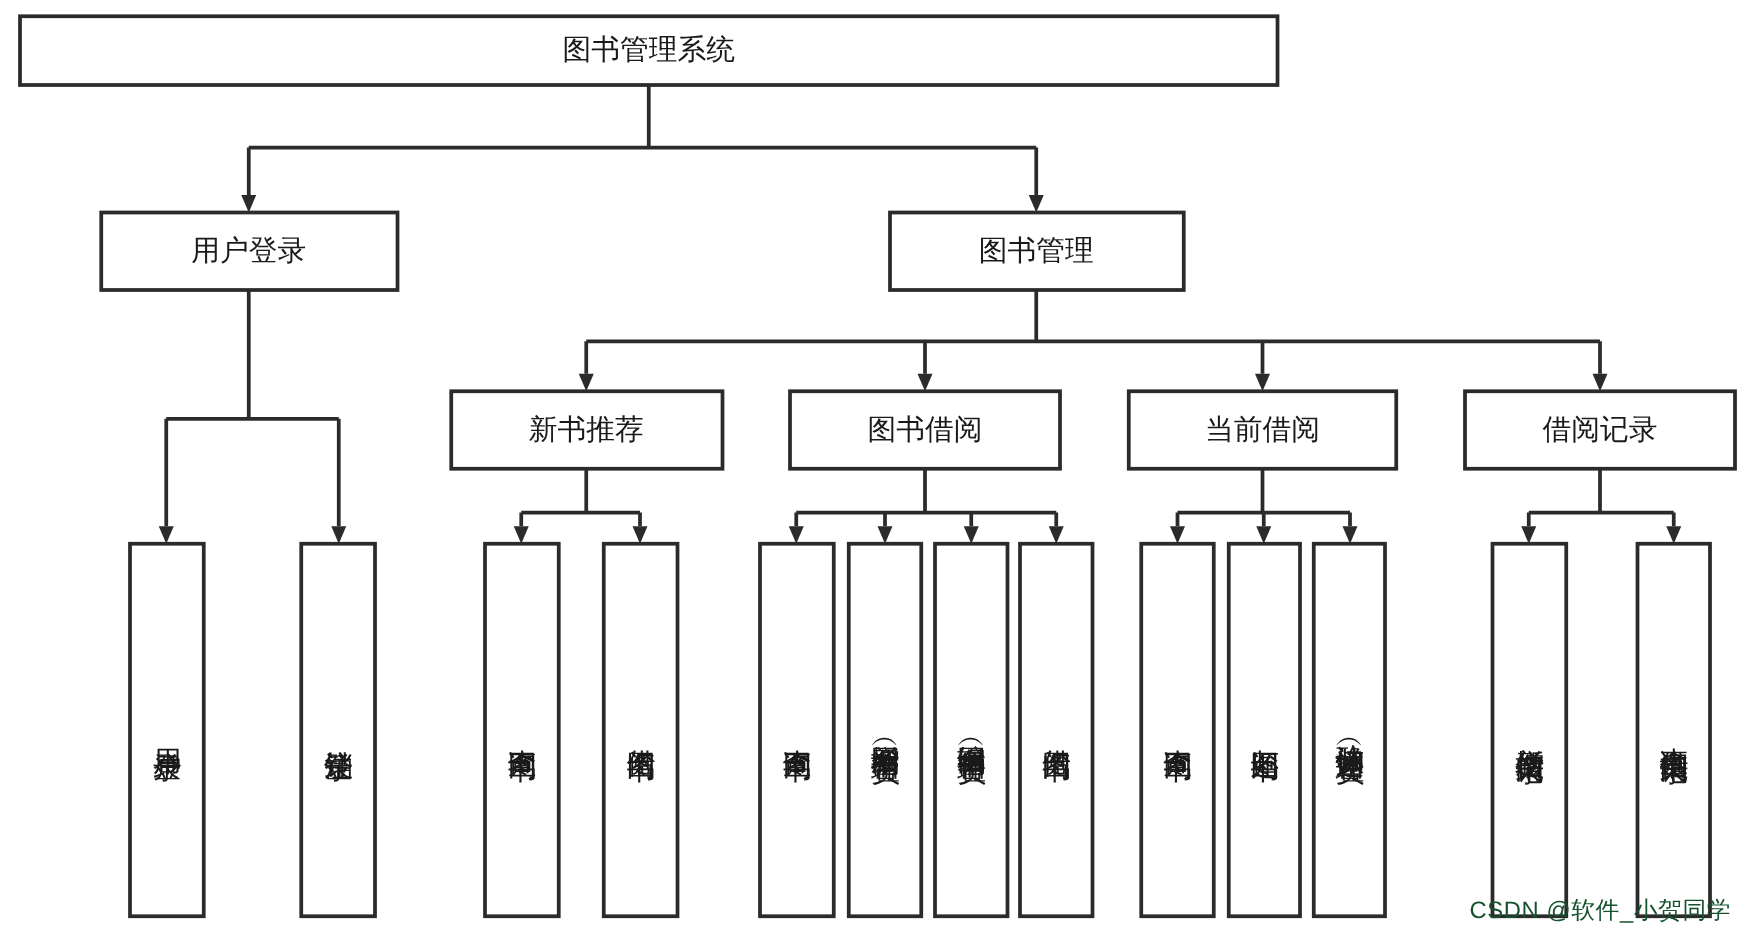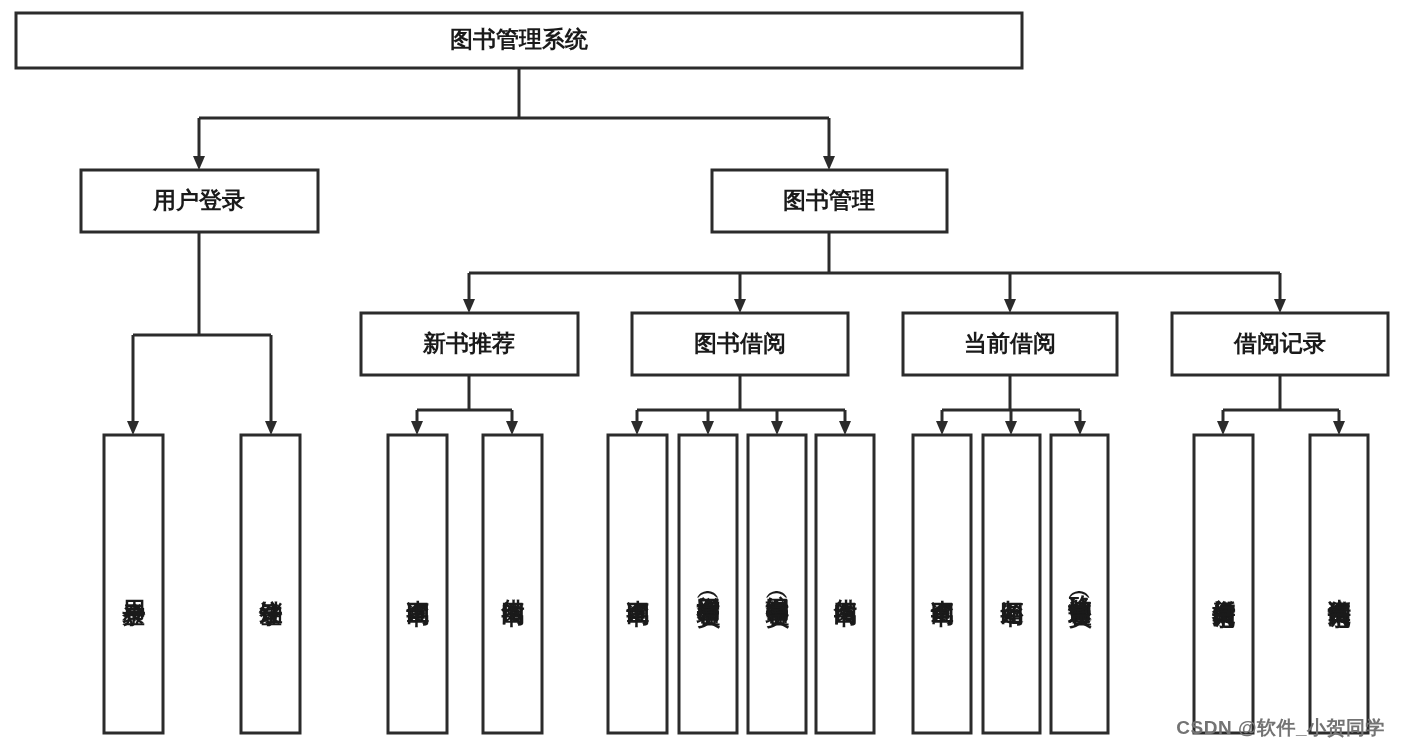--- a/index.html
+++ b/index.html
@@ -9,21 +9,20 @@
   }
   body {
     font-family: "Liberation Sans", "DejaVu Sans", sans-serif;
   }
   #diagram-root {
     position: relative;
     width: 1393px;
     height: 747px;
     background: #ffffff;
     overflow: hidden;
-    font-weight: bold;
   }
   svg#tree-canvas {
     position: absolute;
     left: 0;
     top: 0;
     width: 1405px;
     height: 747px;
   }
   .node-rect {
     fill: #ffffff;
@@ -62,21 +61,21 @@
     justify-content: center;
     text-align: center;
     pointer-events: none;
   }
   .watermark {
     position: absolute;
     right: 8px;
     bottom: 6px;
     font-family: "Liberation Sans", "DejaVu Sans", sans-serif;
     font-size: 19px;
-    color: #737373;
+    color: #14532d;
     letter-spacing: 0.5px;
     white-space: nowrap;
   }
 </style>
 </head>
 <body>
 
 <div id="diagram-root">
 
   <svg id="tree-canvas" viewBox="0 0 1405 747">

